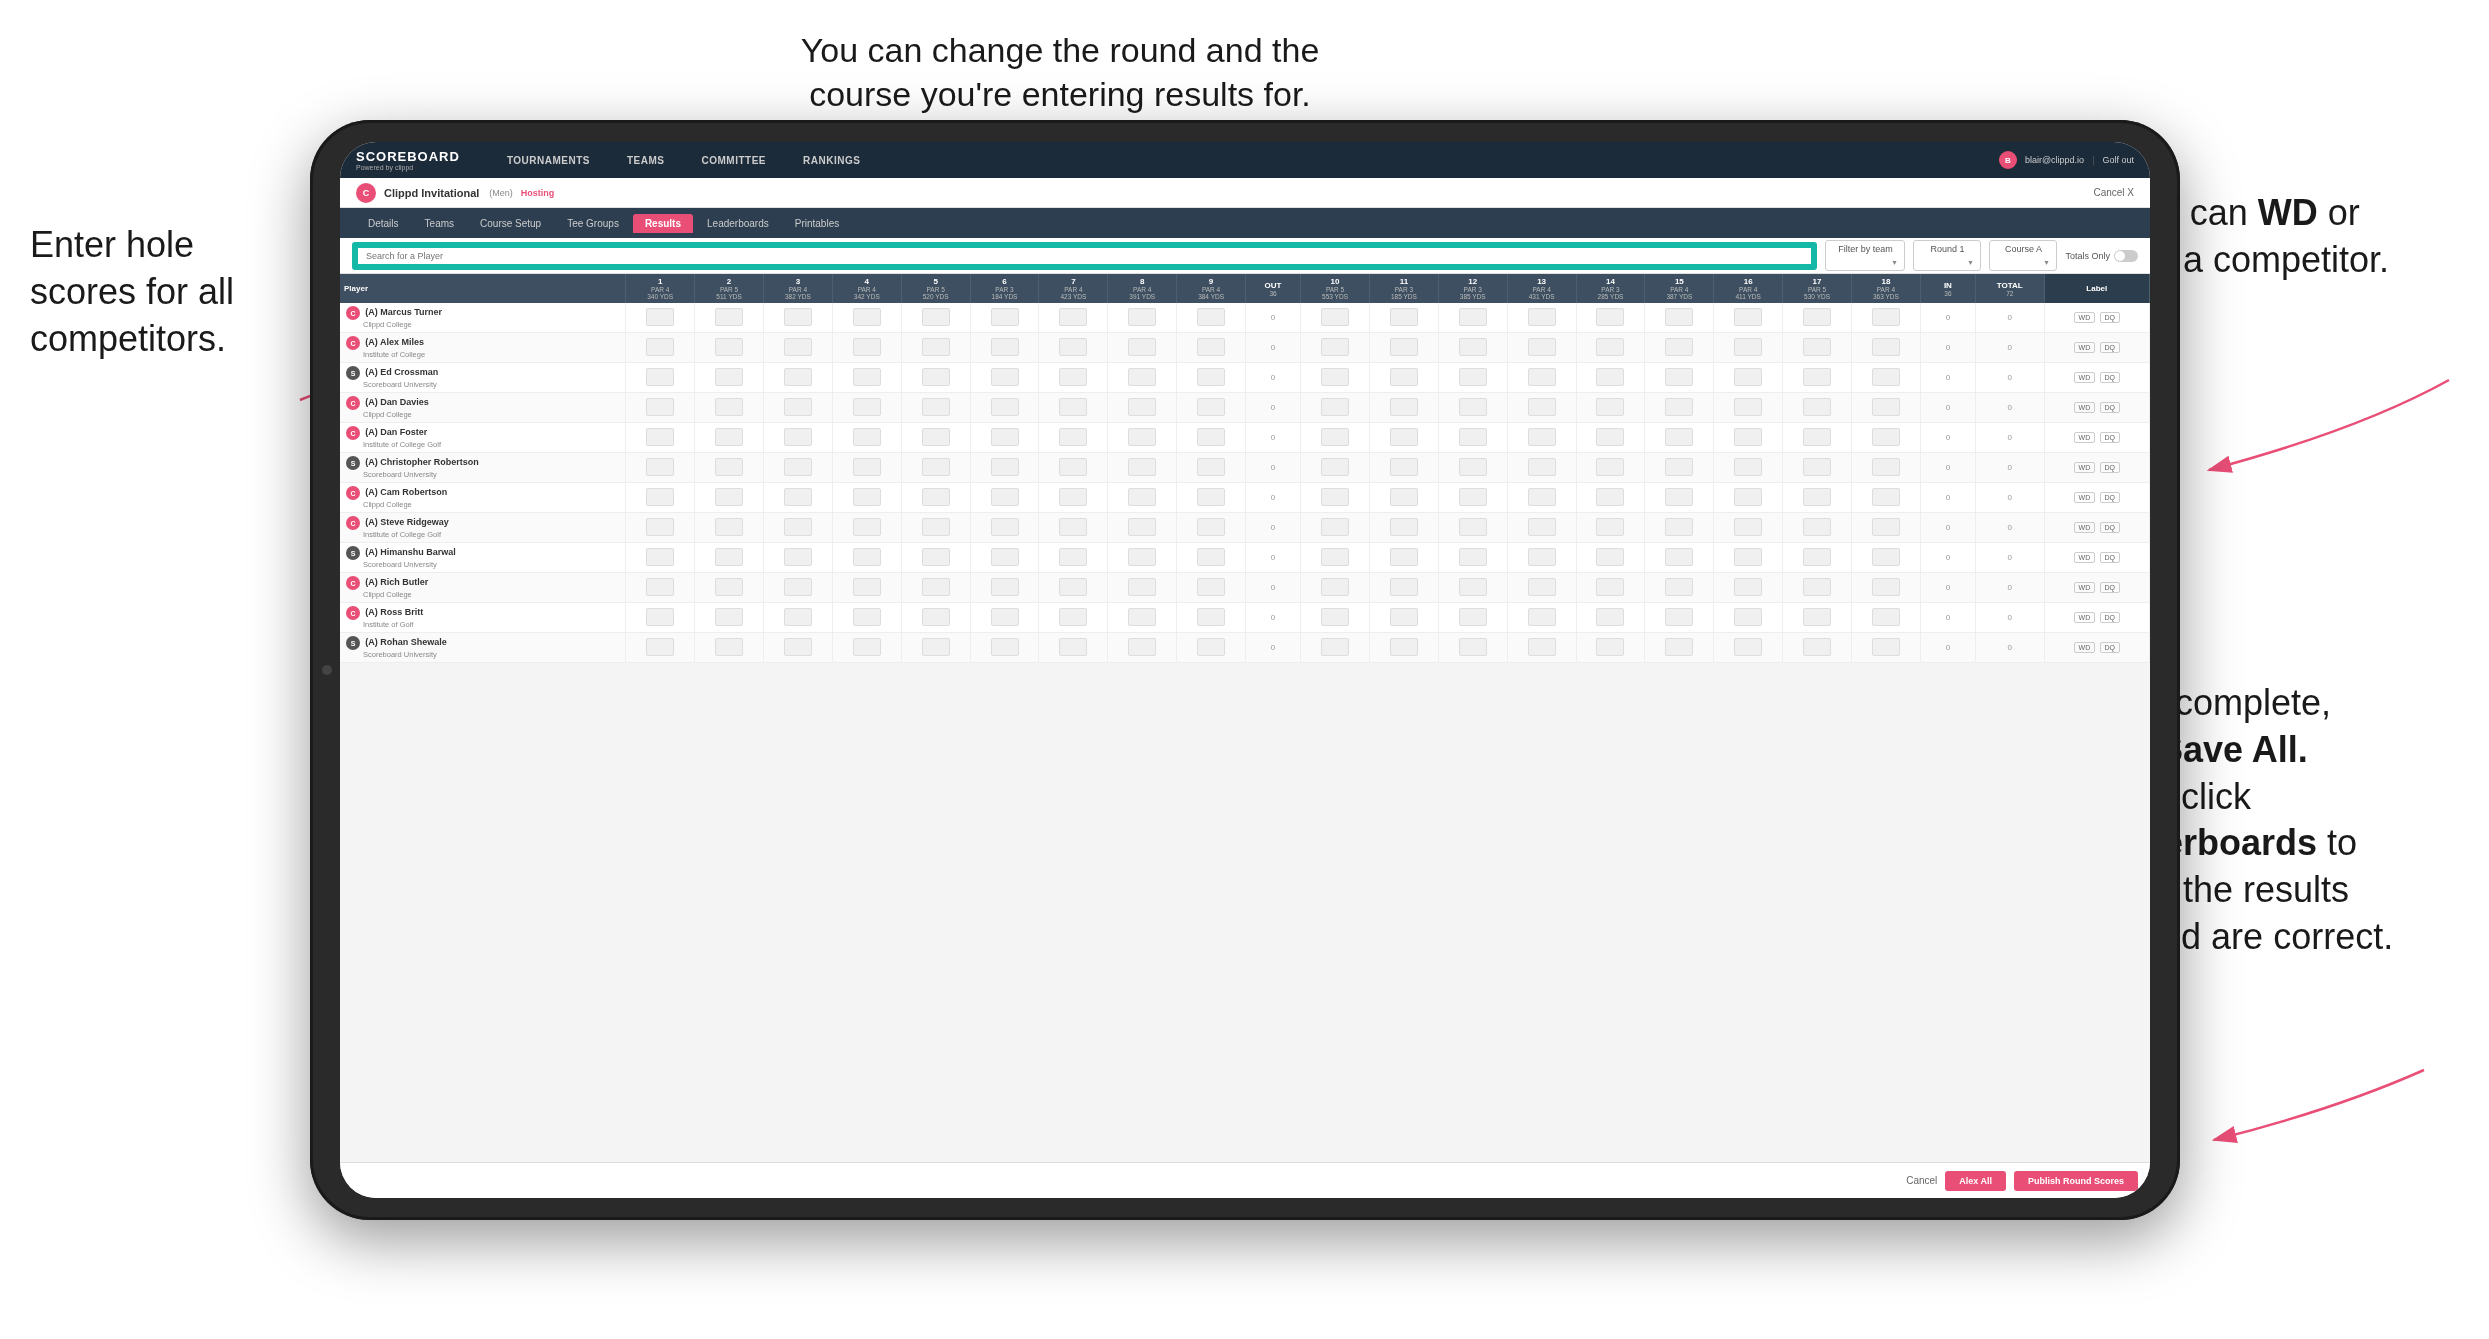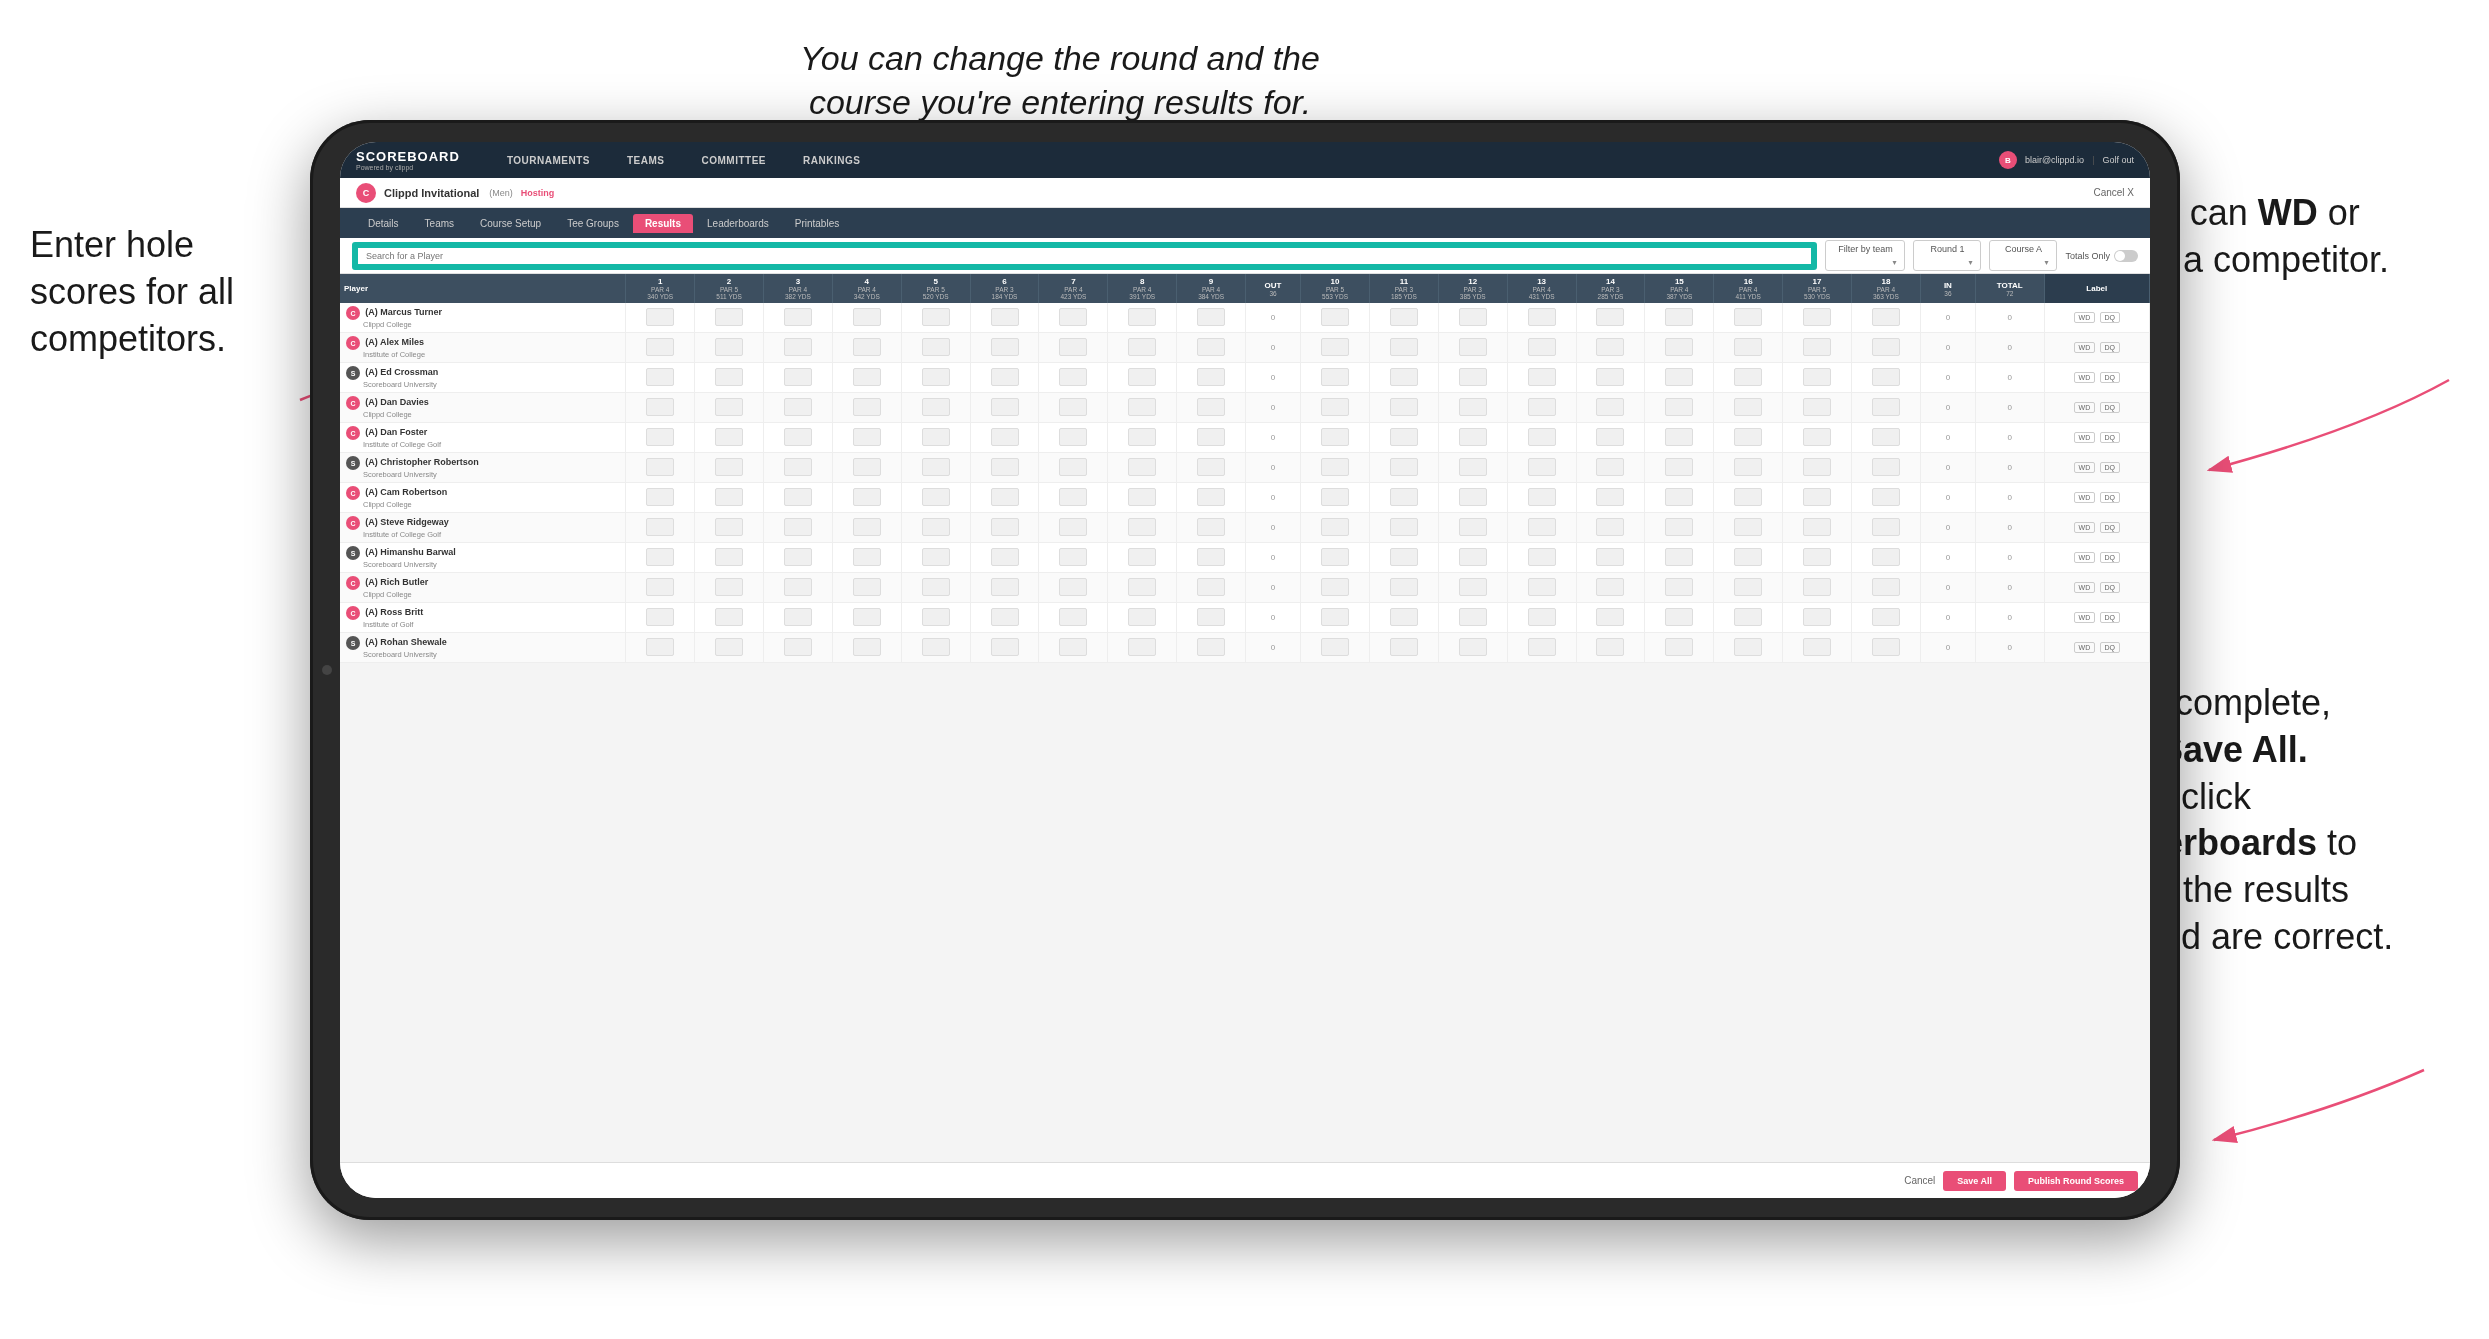--- a/index.html
+++ b/index.html
@@ -417,21 +417,21 @@
 
     
     .arrow-svg {
       position: absolute;
       pointer-events: none;
     }
   </style>
 </head>
 <body>
 
-<div class="annotation" style="left:680px; top:36px; text-align:center; width:760px; font-size:34px;font-style:italic;">
+<div class="annotation" style="left:680px; top:28px; text-align:center; width:760px; font-size:34px;">
   <span style="white-space:pre-line;">You can change the round and the
 course you're entering results for.</span>
 </div>
 
 <svg class="arrow-svg" style="left:1050px; top:135px; width:300px; height:180px;" viewBox="0 0 300 180">
   <defs>
       <marker id="arrowhead" markerWidth="10" markerHeight="7" refX="9" refY="3.5" orient="auto">
     <polygon points="0 0, 10 3.5, 0 7" fill="#e94e77"></polygon>
   </marker>
     </defs>
@@ -954,19 +954,19 @@
     <button class="wd-btn">WD</button>
     <button class="dq-btn">DQ</button>
   </td>
               </tr>
             </tbody>
         </table>
       </div>
 
       <div class="action-bar">
         <button class="btn-cancel">Cancel</button>
-        <button class="btn-save">Save All</button>
+        <button class="btn-save">Alex All</button>
         <button class="btn-publish">Publish Round Scores</button>
       </div>
 
     </div>
   </div>
 </div>
 
 </body></html>

